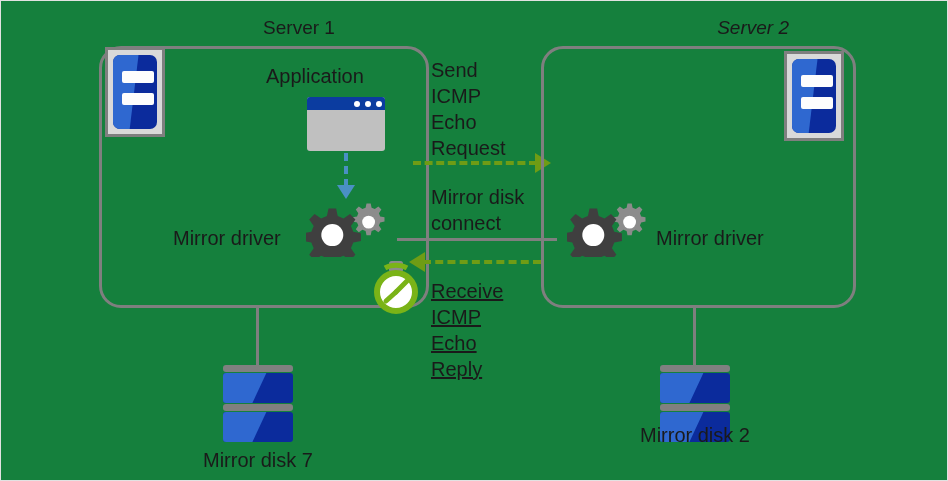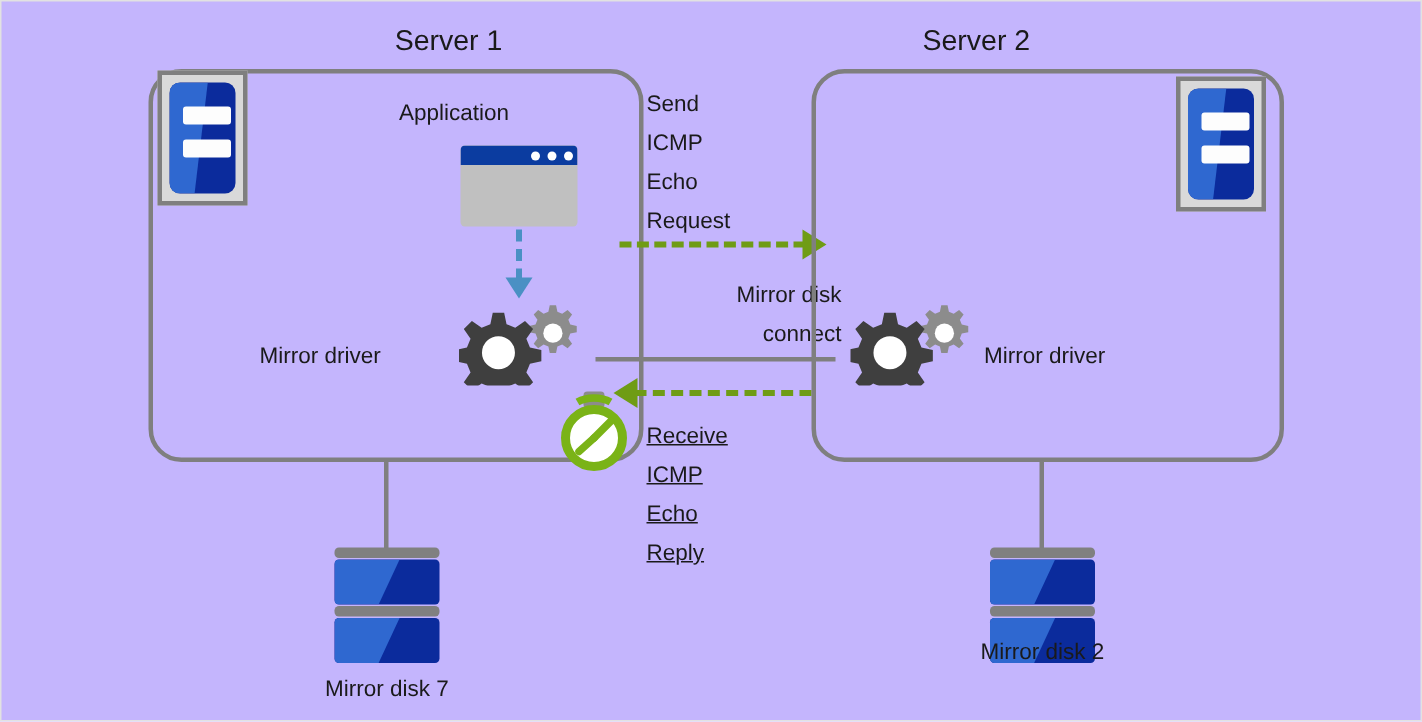--- a/index.html
+++ b/index.html
@@ -1,23 +1,23 @@
 <!DOCTYPE html>
 <html><head>
 <meta charset="utf-8">
 <style>
   html,body{margin:0;padding:0;background:#ffffff;}
   body{font-family:"Liberation Sans","DejaVu Sans",sans-serif;}
   #canvas{
-    position:relative;width:948px;height:481px;background:#c4b5fd;
+    position:relative;width:948px;height:481px;background:#15803d;
     border:1px solid #e2e2e2;box-sizing:border-box;overflow:hidden;
   }
   .abs{position:absolute;}
   .lbl{
-    position:absolute;color:#1a1a1a;font-size:15px;line-height:26px;
+    position:absolute;color:#1a1a1a;font-size:20px;line-height:26px;
     white-space:pre;letter-spacing:0px;
   }
   .server-box{
     position:absolute;border:3px solid #7f7f7f;border-radius:22px;
     background:transparent;box-sizing:border-box;
   }
   .title{font-size:19px;color:#1a1a1a;text-align:center;}
 
   
   .srv-icon{position:absolute;background:#d9d9d9;border:3px solid #7f7f7f;box-sizing:border-box;}
@@ -105,42 +105,42 @@
   <div class="lbl" style="left:177px;top:446px;width:160px;text-align:center;">Mirror disk 7</div>
 
   <div class="lbl" style="left:430px;top:56px;width:120px;text-align:left;"><span>Send
 ICMP
 Echo
 Request</span></div>
 
   <div class="dash-line" style="left:412px;top:160px;width:124px;"></div>
   <div class="arrow-head arrow-r" style="left:534px;top:152px;"></div>
 
-  <div class="lbl" style="left:430px;top:183px;width:130px;text-align:right;"><span>Mirror disk
+  <div class="lbl" style="left:430px;top:183px;width:130px;text-align:left;"><span>Mirror disk
 connect</span></div>
 
   <div class="hline" style="left:396px;top:237px;width:160px;"></div>
 
   <div class="dash-line" style="left:422px;top:259px;width:118px;"></div>
   <div class="arrow-head arrow-l" style="left:408px;top:251px;"></div>
 
   <svg class="abs" style="left:366px;top:257px;width:58px;height:58px;" viewBox="0 0 58 58">
     <rect x="22" y="3" width="14" height="11" rx="2.5" fill="#8c8c8c"></rect>
     <path d="M18 10 a16 10 0 0 1 22 0" stroke="#7ab317" stroke-width="5" fill="none"></path>
     <circle cx="29" cy="34" r="19" stroke="#7ab317" stroke-width="6" fill="#ffffff"></circle>
     <line x1="29" y1="34" x2="40" y2="23" stroke="#7ab317" stroke-width="5" stroke-linecap="round"></line>
     <line x1="29" y1="34" x2="19" y2="43" stroke="#7ab317" stroke-width="5" stroke-linecap="round"></line>
   </svg>
 
   <div class="lbl" style="left:430px;top:277px;width:120px;text-align:left;text-decoration:underline;"><span>Receive
 ICMP
 Echo
 Reply</span></div>
 
-  <div class="title lbl" style="left:614px;top:14px;width:200px;text-align:left;">Server 2</div>
+  <div class="title lbl" style="left:588px;top:14px;width:200px;text-align:right;font-style:italic;">Server 2</div>
 
   <div class="server-box" style="left:540px;top:45px;width:315px;height:262px;"></div>
 
   <div class="srv-icon" style="left:783px;top:50px;width:60px;height:90px;">
     <div class="srv-inner">
       <div class="srv-bar" style="left:9px;top:16px;width:32px;height:12px;"></div>
       <div class="srv-bar" style="left:9px;top:38px;width:32px;height:12px;"></div>
     </div>
   </div>
 

